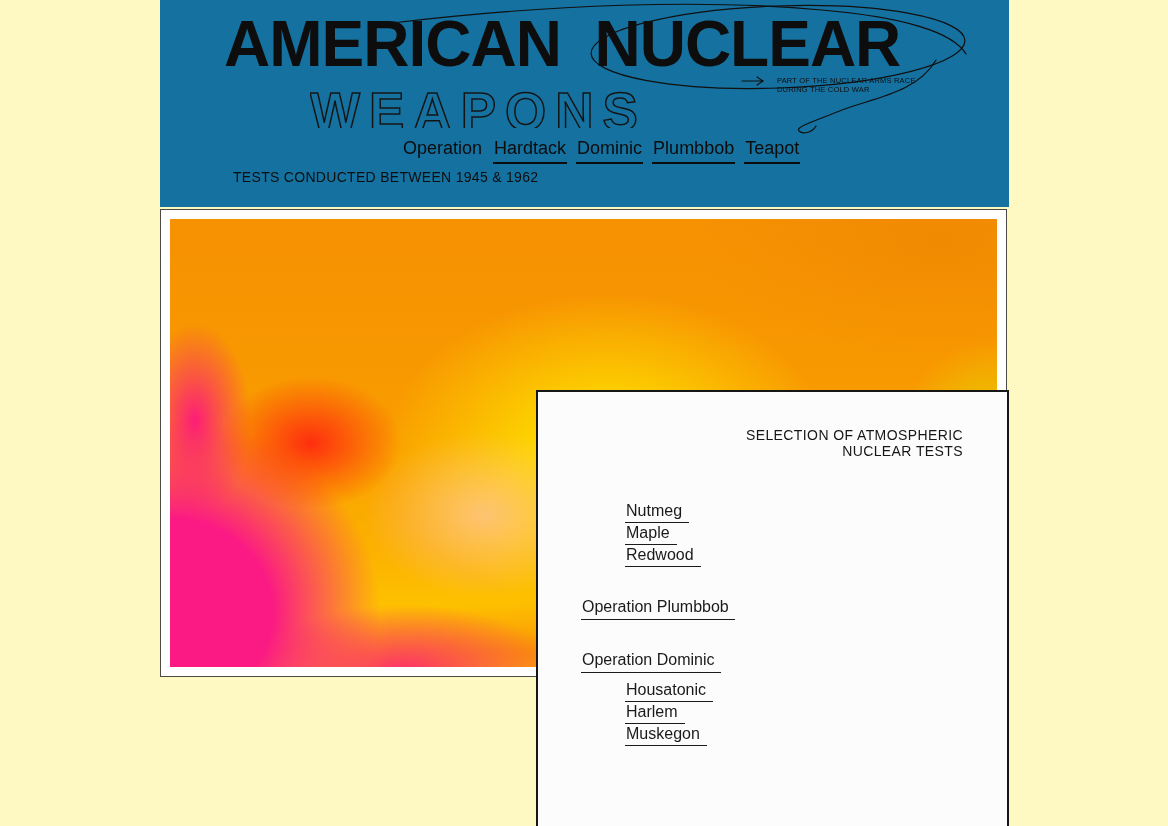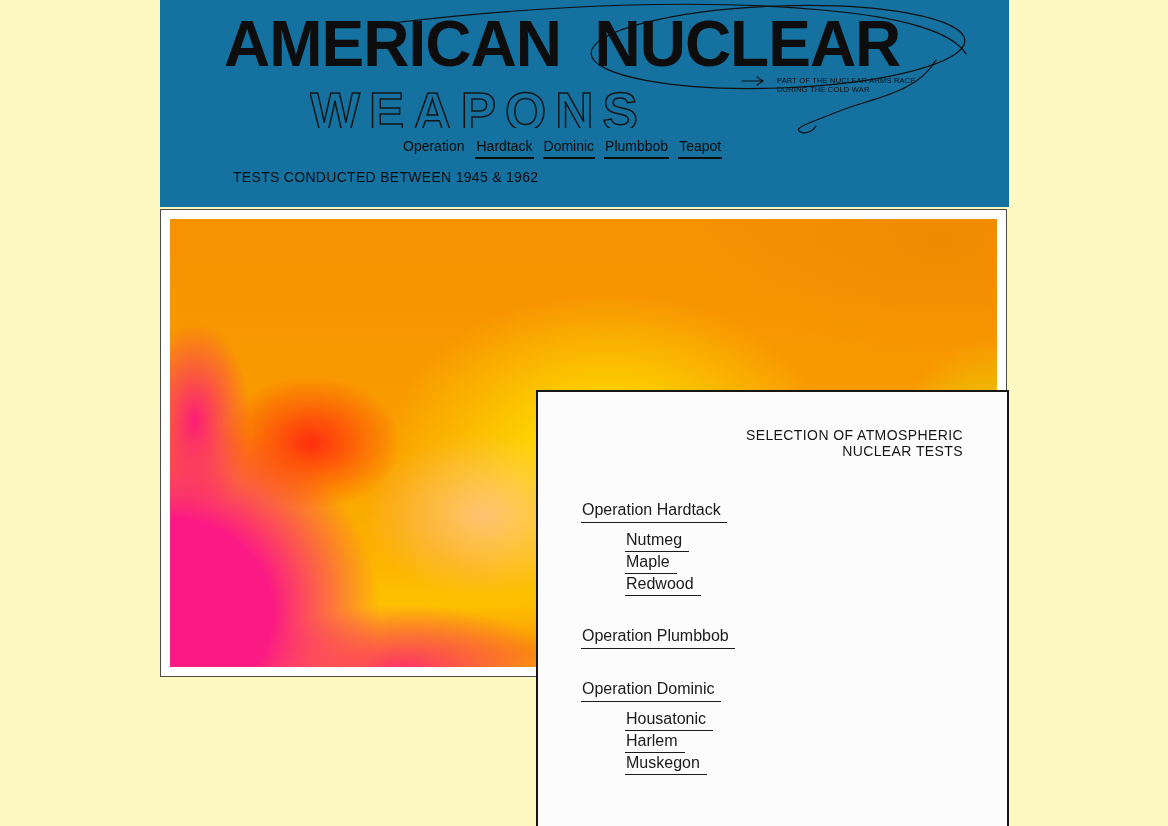--- a/index.html
+++ b/index.html
@@ -27,21 +27,21 @@
   }
   .doodles { position:absolute; left:0; top:0; width:849px; height:207px; pointer-events:none; }
 
   .annotation {
     position:absolute; left:617px; top:76px; width:150px;
     font-size:7.5px; line-height:9px; letter-spacing:0.2px; color:#0e0e0e;
     text-transform:uppercase;
   }
   .nav {
     position:absolute; left:243px; top:139px; display:flex; align-items:flex-start; gap:9px;
-    font-size:14px; line-height:1.1; color:#0c0c0c; white-space:nowrap;
+    font-size:18px; line-height:1.1; color:#0c0c0c; white-space:nowrap;
   }
   .nav .prefix { margin-right:2px; }
   .nav .nav-link {
     display:inline-block; padding:0 1px 3px 1px; border-bottom:2px solid #0c0c0c; cursor:pointer;
   }
   .footnote {
     position:absolute; left:73px; top:169px;
     font-size:14px; letter-spacing:0.3px; color:#0e0e0e;
   }
 
@@ -131,23 +131,20 @@
     <div class="art"></div>
   </div>
 
   <aside class="panel">
     <div class="panel-title">
       <div>SELECTION OF ATMOSPHERIC</div>
       <div>NUCLEAR TESTS</div>
     </div>
 
     <section class="section first">
-      <div class="section-heading">
-        <span class="hlink">Operation Hardtack</span>
-      </div>
       <ul class="test-list">
         <li><span class="tlink">Nutmeg</span></li>
         <li><span class="tlink">Maple</span></li>
         <li><span class="tlink">Redwood</span></li>
       </ul>
     </section>
 
     <section class="section">
       <div class="section-heading">
         <span class="hlink">Operation Plumbbob</span>

